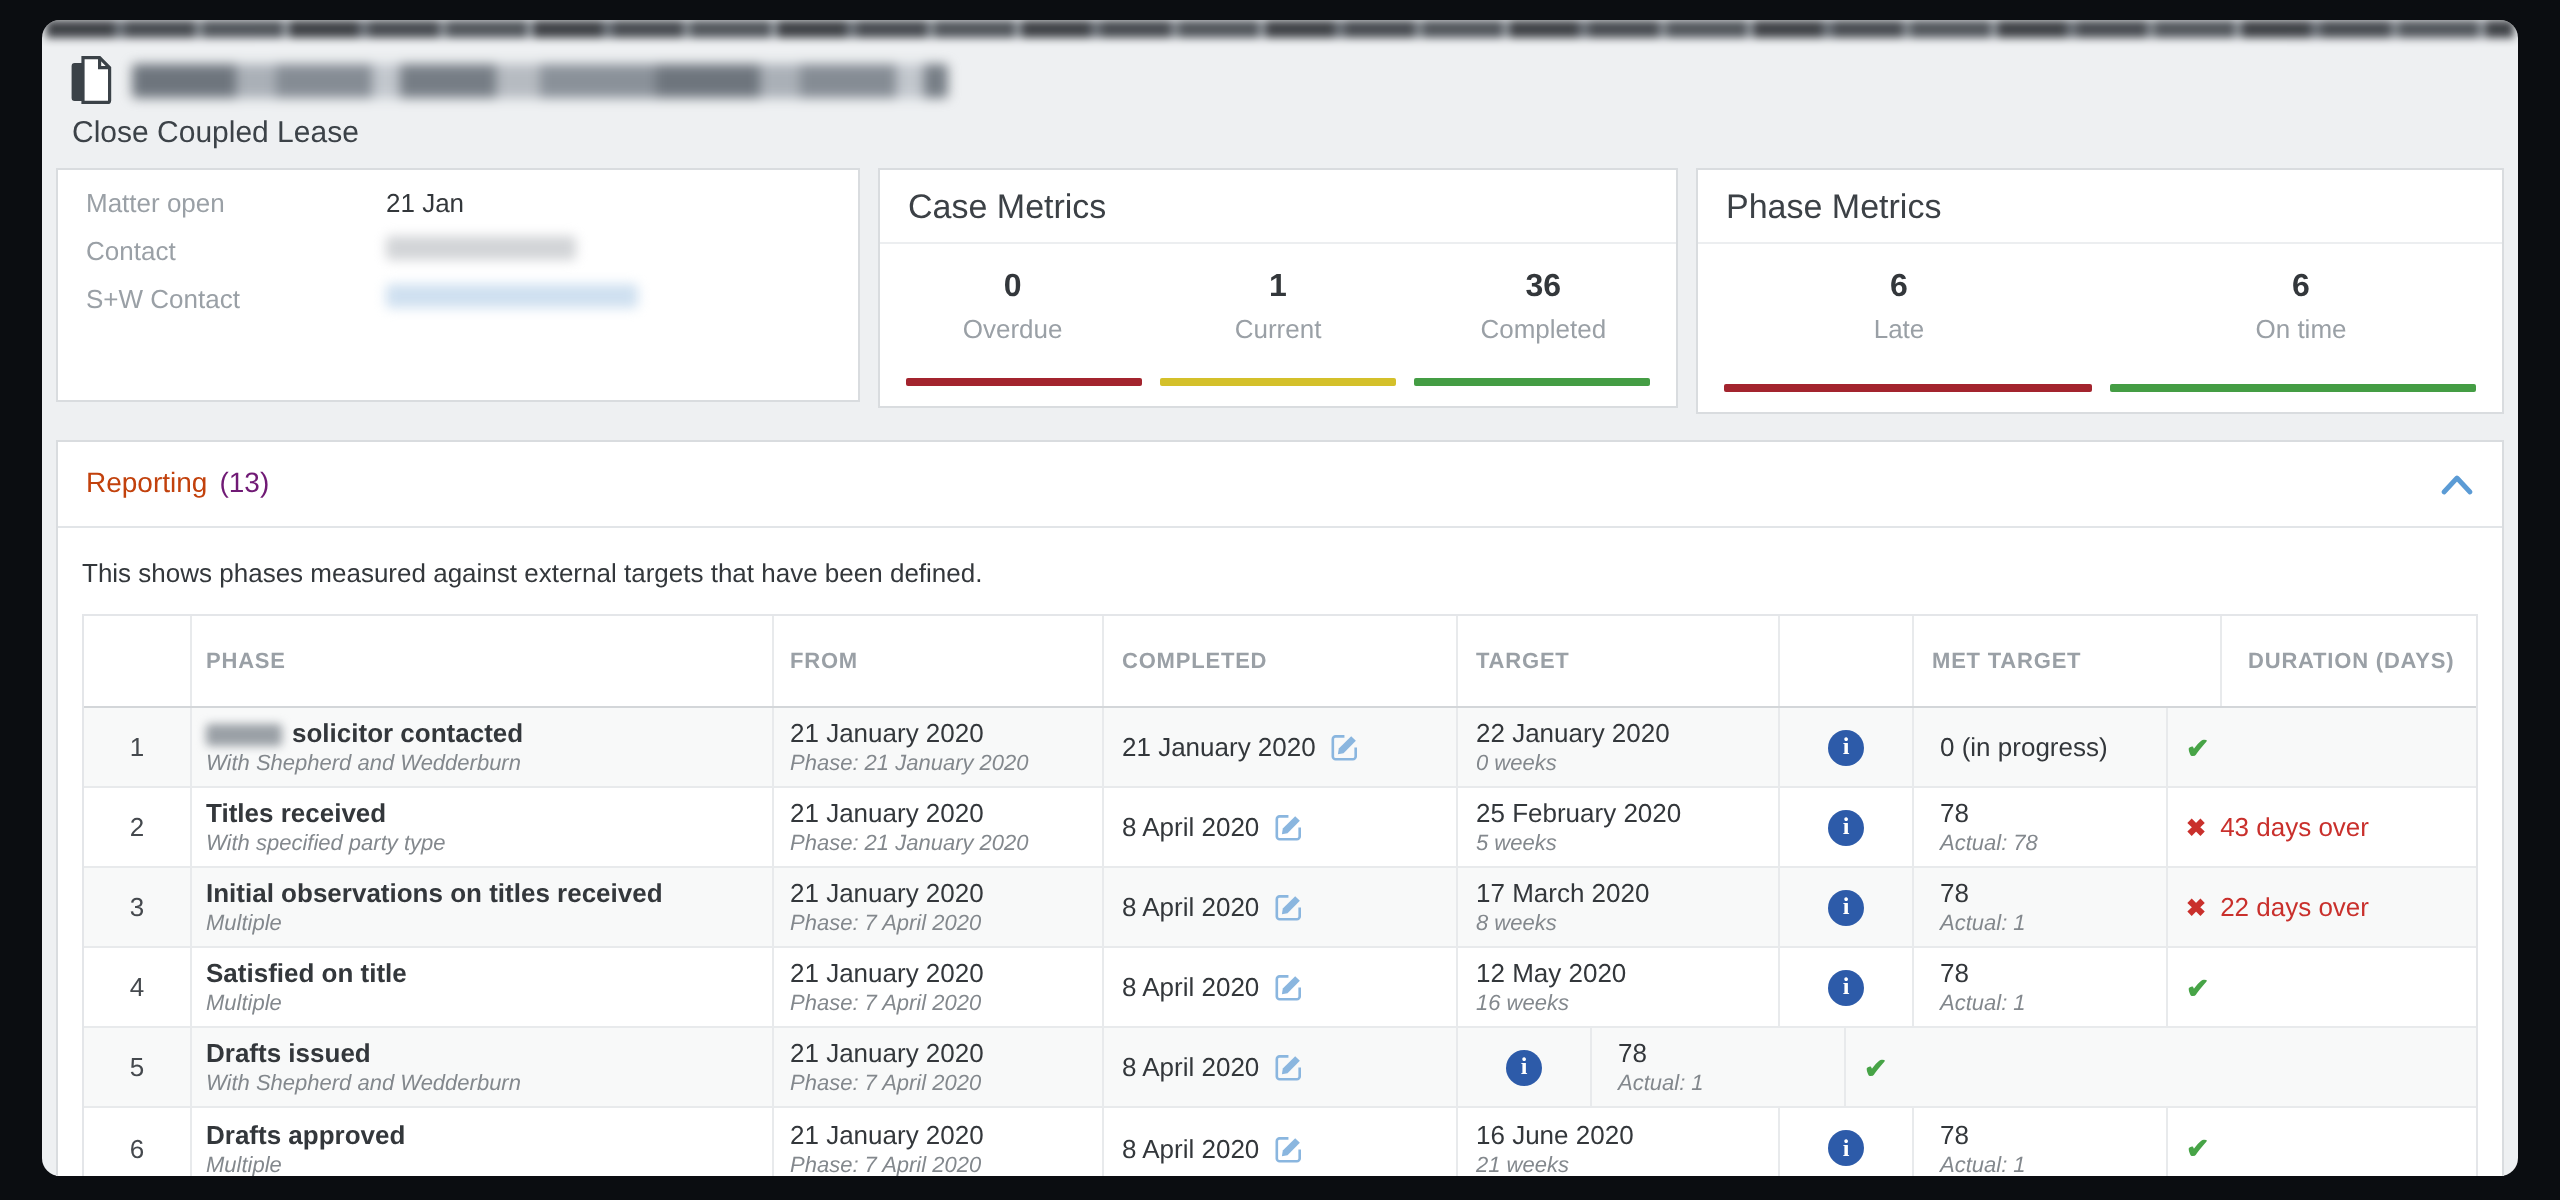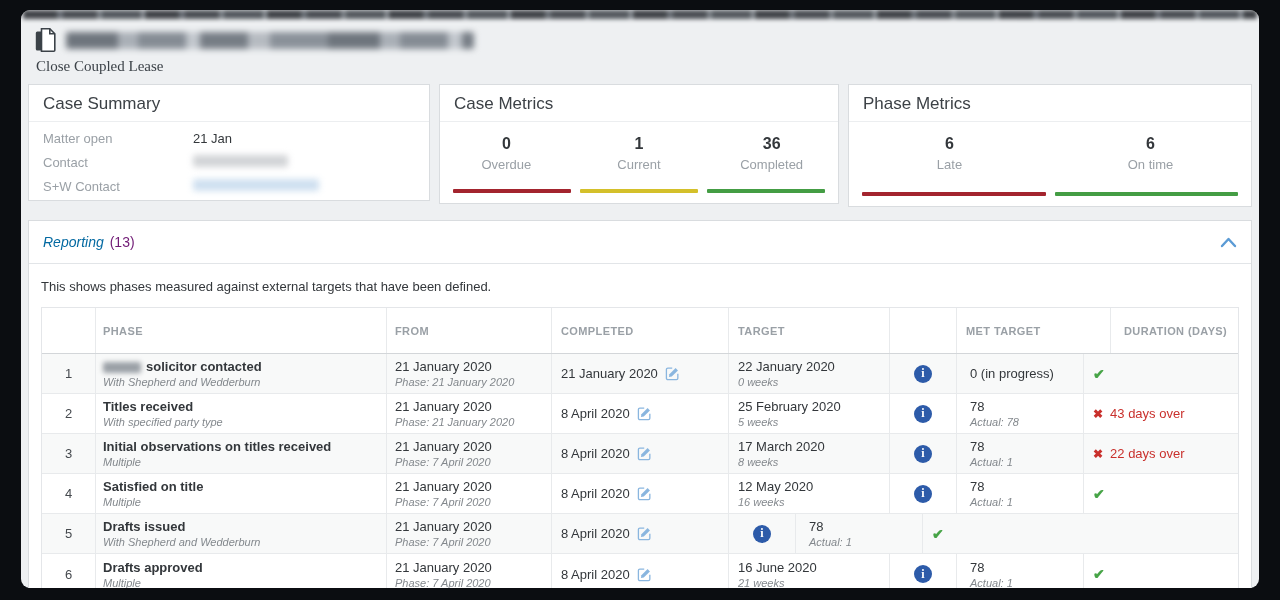--- a/index.html
+++ b/index.html
@@ -14,21 +14,21 @@
     background:repeating-linear-gradient(90deg,#23262b 0 34px,#555b63 34px 40px,#2e3238 40px 74px,#6b7178 74px 79px,#3a3f45 79px 118px,#80868d 118px 122px);
     filter:blur(2px); opacity:.85; }
 
   
   .hdr { padding:8px 14px 6px 14px; }
   .hdr-top { display:flex; align-items:center; gap:10px; height:26px; }
   .doc-icon { width:21px; height:24px; flex:0 0 auto; }
   .redact { display:inline-block; border-radius:2px; filter:blur(3px); }
   .title-redact { width:408px; height:17px;
     background:repeating-linear-gradient(90deg,#6e757d 0 52px,#aab0b7 52px 72px,#858c94 72px 120px,#c2c7cd 120px 134px,#767d85 134px 182px,#b6bbc1 182px 204px,#8a9199 204px 262px); }
-  .hdr-sub { font-size:15px; color:#3c4248; margin-top:5px; margin-left:1px;font-family:Liberation Serif, serif; }
+  .hdr-sub { font-size:15px; color:#3c4248; margin-top:5px; margin-left:1px; }
 
   
   .cards { display:flex; gap:9px; padding:3px 7px 0 7px; }
   .card { background:#fff; border:1px solid #d9dcdf; position:relative; }
   .card-summary { flex:0 0 402px; height:117px; }
   .card-casemetrics { flex:0 0 400px; height:120px; }
   .card-phasemetrics { flex:1; height:123px; }
   .card-title { font-size:17px; color:#3c4146; padding:9px 14px 7px 14px; border-bottom:1px solid #eceef0; }
 
   .sum-rows { padding:9px 14px; }
@@ -42,21 +42,21 @@
   .metric { flex:1; text-align:center; }
   .metric-value { font-size:16px; font-weight:bold; color:#33373b; }
   .metric-label { font-size:13px; color:#9aa0a6; margin-top:4px; }
   .bars { position:absolute; left:13px; right:13px; bottom:10px; display:flex; gap:9px; }
   .bar { flex:1; height:4px; border-radius:1px; }
 
   
   .reporting { margin:13px 7px 0 7px; background:#fff; border:1px solid #d9dcdf; min-height:372px; }
   .rep-head { display:flex; align-items:center; justify-content:space-between;
               padding:12px 14px; border-bottom:1px solid #e2e5e8; cursor:pointer; }
-  .rep-title { font-size:14px; color:#0369a1;font-style:italic; }
+  .rep-title { font-size:14px; color:#c2410c; }
   .rep-count { font-size:14px; color:#701a75; margin-left:6px; }
   .rep-desc { font-size:13px; color:#33373b; padding:15px 12px 13px 12px; }
 
   .tbl { margin:0 12px 12px 12px; border:1px solid #e4e6e9; }
   .thead { display:flex; align-items:center; height:46px; border-bottom:1px solid #d3d6d9;
            font-size:11px; font-weight:bold; color:#9aa0a6; letter-spacing:.4px; }
   .trow { display:flex; align-items:stretch; min-height:40px; border-bottom:1px solid #e8eaec; font-size:13px; }
   .trow:last-child { border-bottom:none; }
   .trow.stripe { background:#f8f9f9; }
   .c { padding:5px 8px; border-right:1px solid #e8eaec; display:flex; flex-direction:column; justify-content:center; }
@@ -105,21 +105,20 @@
         <path d="M14.8 0.8 V5.8 H19.8" fill="none" stroke="#3b4248" stroke-width="1.6"></path>
       </svg>
       <span class="redact title-redact"></span>
     </div>
     <div class="hdr-sub">Close Coupled Lease</div>
   </div>
 
   <div class="cards">
 
     <div class="card card-summary">
-      <div class="card-title">Case Summary</div>
       <div class="sum-rows">
         <div class="sum-row">
           <span class="sum-label">Matter open</span>
           <span class="sum-value">21 Jan</span>
         </div>
         <div class="sum-row">
           <span class="sum-label">Contact</span>
           <span class="blob-contact"></span>
         </div>
         <div class="sum-row">

